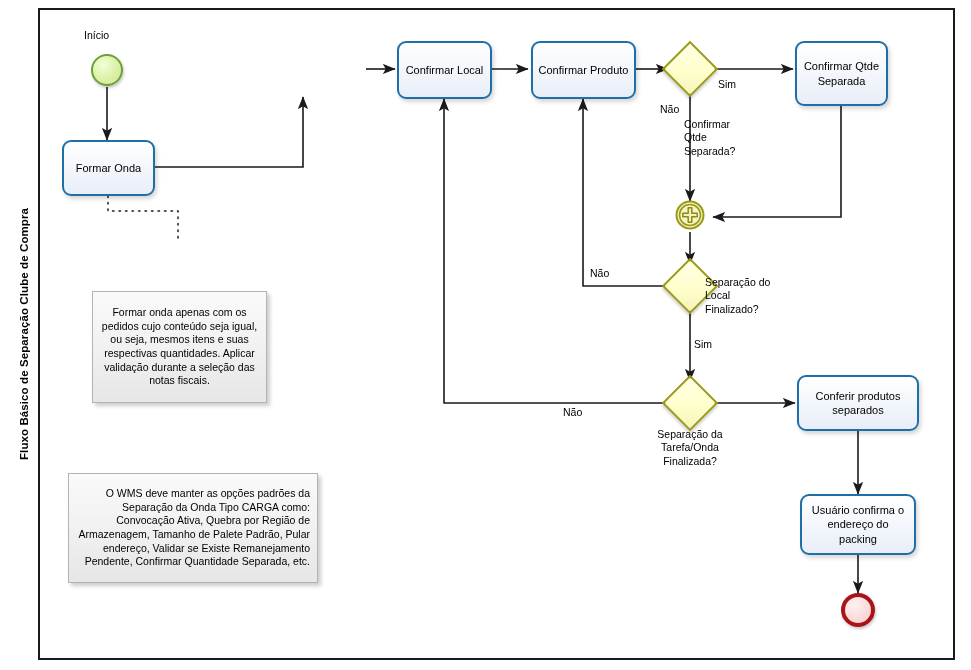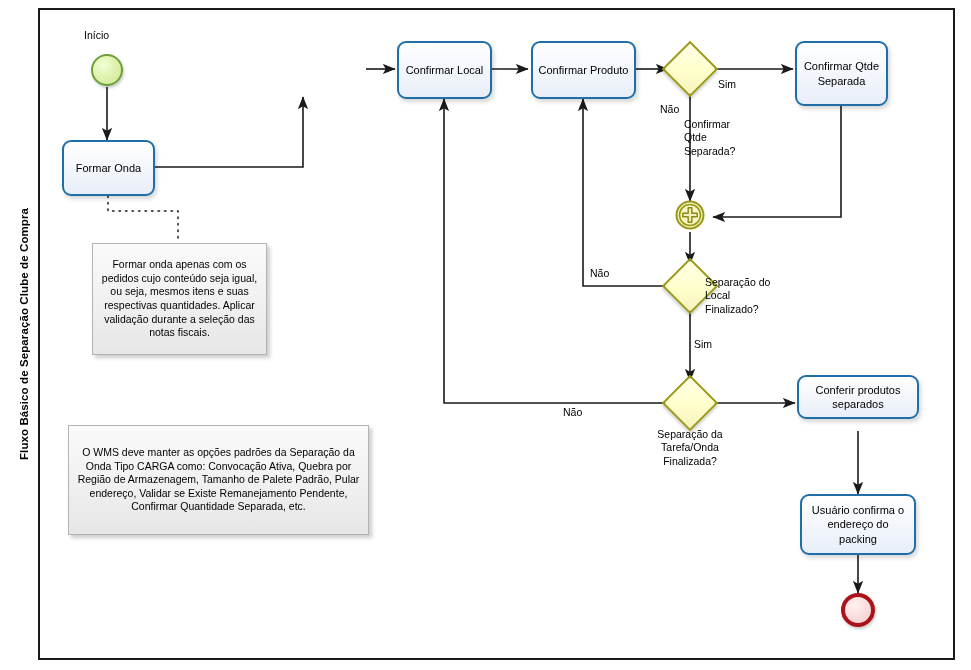--- a/index.html
+++ b/index.html
@@ -110,21 +110,21 @@
     position:absolute;
     box-sizing:border-box;
     border:1px solid #b3b3b3;
     background:linear-gradient(to bottom,#fafafa 0%,#f0f0f0 55%,#e6e6e6 100%);
     box-shadow:3px 3px 4px rgba(0,0,0,0.20);
     font-size:10.5px;
     color:#000000;
     line-height:1.30;
     text-align:center;
     padding:7px 7px;
-    display:flex; align-items:center; justify-content:center;
+    display:flex; align-items:center; justify-content:center;margin-top:48px;
   }
 
   
   .flow-label{
     position:absolute;
     font-size:10.5px;
     color:#000000;
     line-height:1.25;
     white-space:pre-line;
   }
@@ -211,21 +211,21 @@
   </div>
 
   <div class="task" style="left:531px; top:41px; width:105px; height:58px;">
     <span>Confirmar Produto</span>
   </div>
 
   <div class="task" style="left:795px; top:41px; width:93px; height:65px;">
     <span>Confirmar Qtde Separada</span>
   </div>
 
-  <div class="task" style="left:797px; top:375px; width:122px; height:44px;">
+  <div class="task" style="left:797px; top:375px; width:122px; height:56px;">
     <span>Conferir produtos separados</span>
   </div>
 
   <div class="task" style="left:800px; top:494px; width:116px; height:61px;">
     <span>Usuário confirma o endereço do packing</span>
   </div>
 
   <div class="gw" style="left:670px; top:49px;"></div>
   <div class="gw-caption" style="left:684px; top:118px;">Confirmar
 Qtde
@@ -254,17 +254,17 @@
   <div class="flow-label" style="left:718px; top:78px;">Sim</div>
   <div class="flow-label" style="left:660px; top:103px;">Não</div>
   <div class="flow-label" style="left:694px; top:338px;">Sim</div>
   <div class="flow-label" style="left:590px; top:267px;">Não</div>
   <div class="flow-label" style="left:563px; top:406px;">Não</div>
 
   <div class="note" style="left:92px; top:243px; width:175px; height:112px;">
     <span>Formar onda apenas com os pedidos cujo conteúdo seja igual, ou seja, mesmos itens e suas respectivas quantidades. Aplicar validação durante a seleção das notas fiscais.</span>
   </div>
 
-  <div class="note" style="left:68px; top:425px; width:301px; height:110px;">
+  <div class="note" style="left:68px; top:425px; width:250px; height:110px;text-align:right;">
     <span>O WMS deve manter as opções padrões da Separação da Onda Tipo CARGA como: Convocação Ativa, Quebra por Região de Armazenagem, Tamanho de Palete Padrão, Pular endereço, Validar se Existe Remanejamento Pendente, Confirmar Quantidade Separada, etc.</span>
   </div>
 
 </div>
 
 </body></html>

